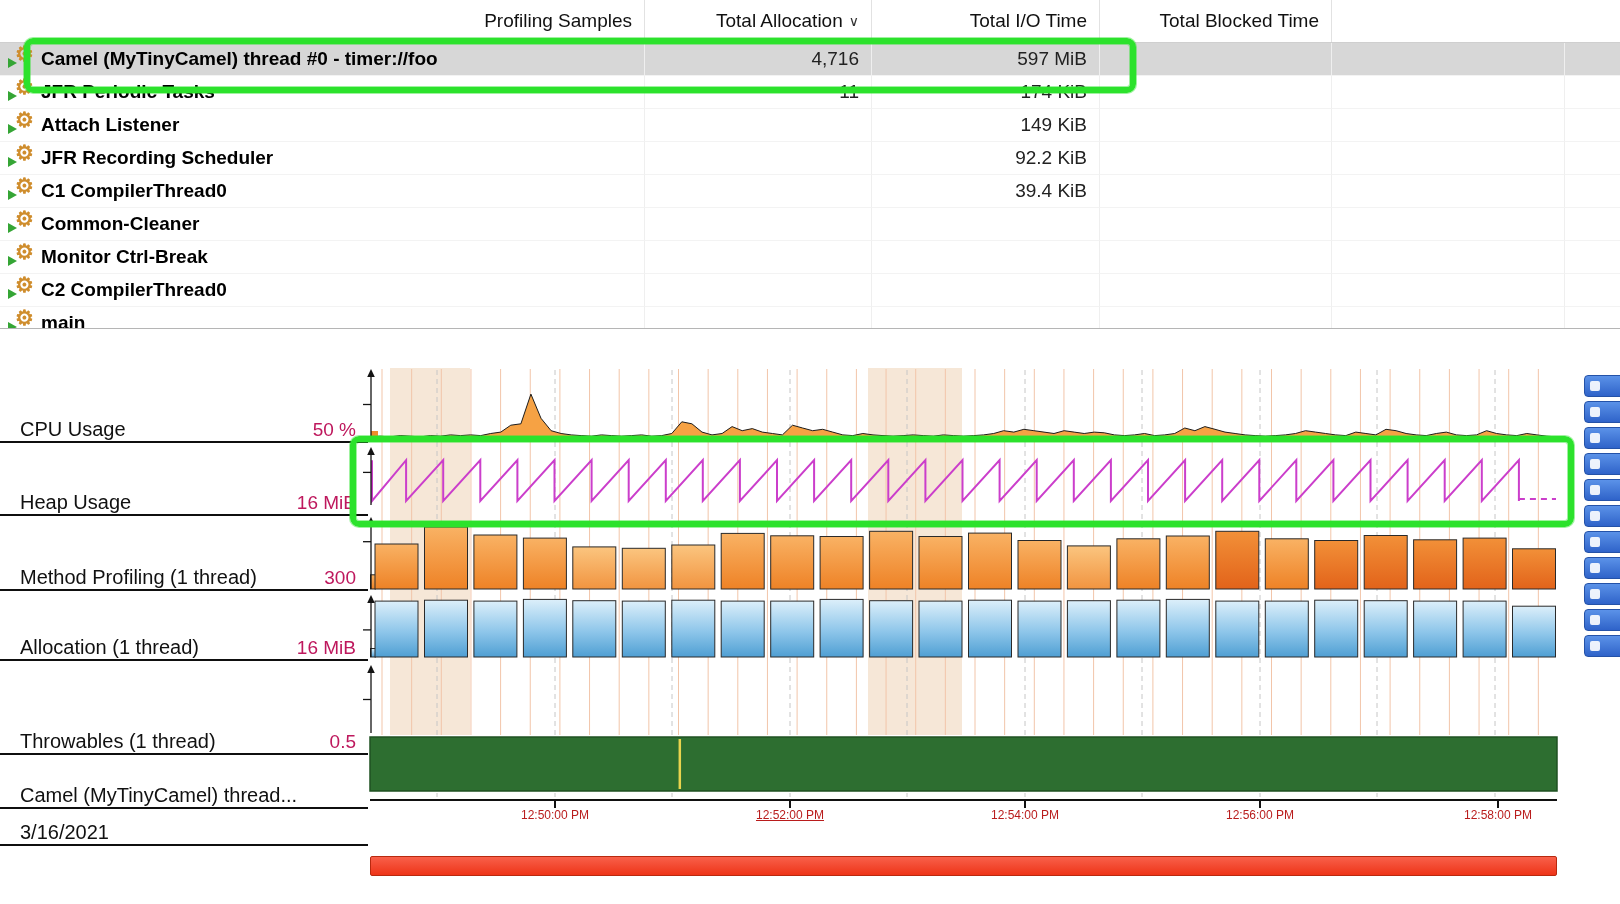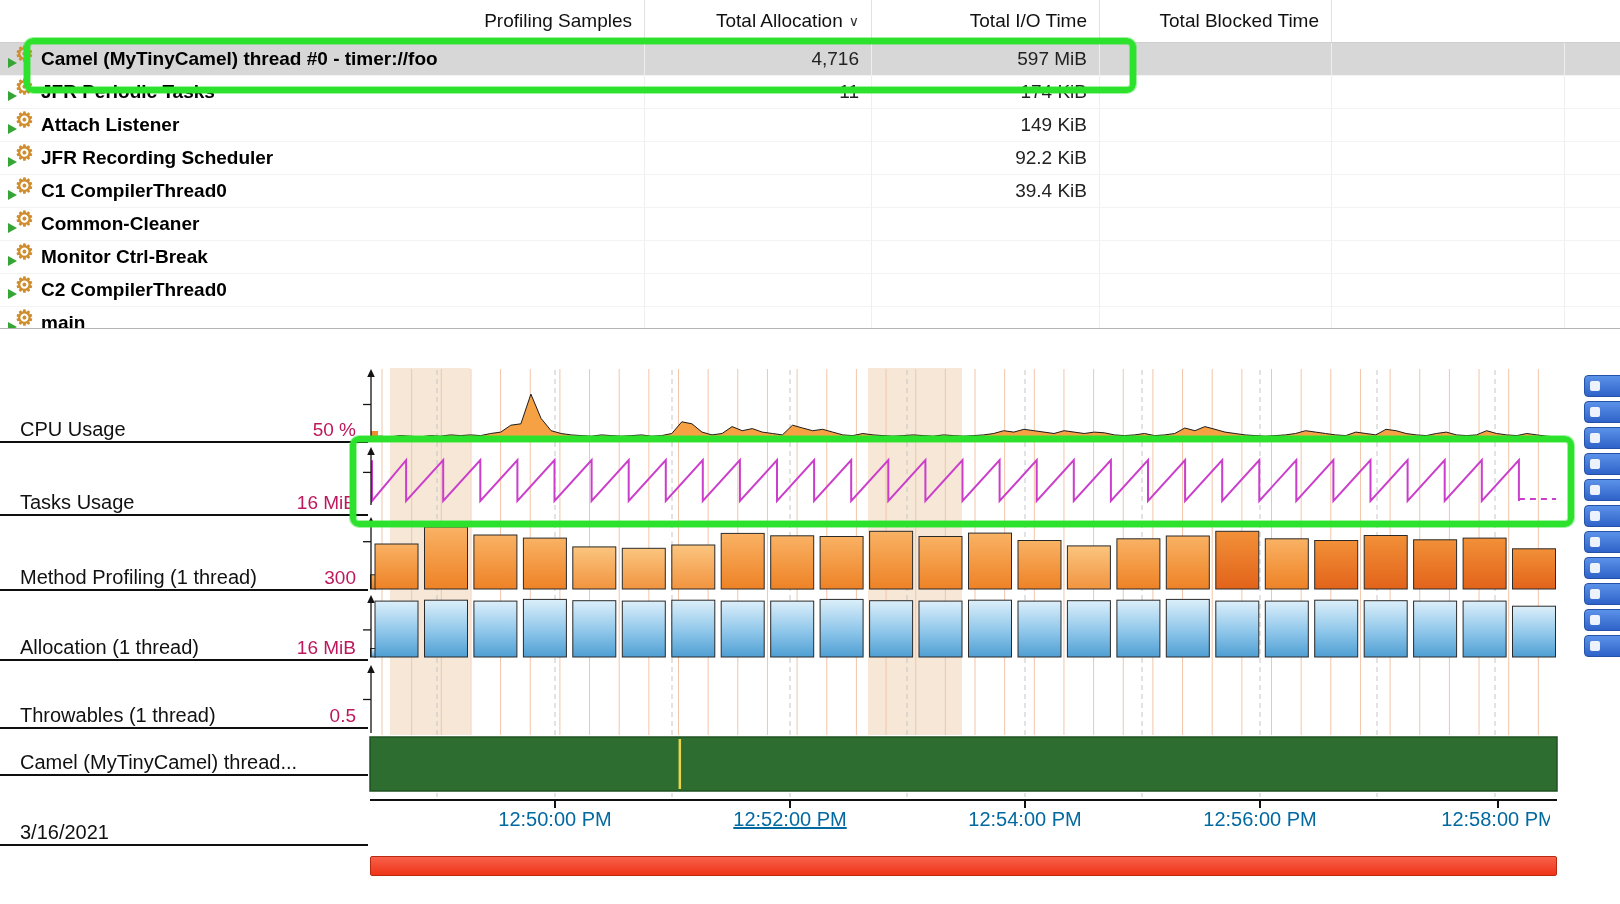--- a/index.html
+++ b/index.html
@@ -31,21 +31,21 @@
   
   .lane-row{position:absolute;left:0;width:368px;border-bottom:2px solid #0f0f0f;
             display:flex;align-items:flex-end;justify-content:space-between;
             padding:0 12px 0 20px;box-sizing:border-box;font-size:20px;color:#111;white-space:nowrap;overflow:hidden;}
   .axis-val{font-size:19px;color:#be185d;margin-left:8px;}
 
   
   #time-axis{position:absolute;left:370px;top:799px;width:1187px;height:0;border-top:2px solid #111;}
   #tick-row{position:absolute;left:370px;top:799px;width:1180px;height:46px;overflow:hidden;}
   .tick{position:absolute;top:2px;width:2px;height:7px;background:#111;}
-  .tick-label{position:absolute;top:9px;transform:translateX(-50%);font-size:20px;color:#0369a1;white-space:nowrap;}
+  .tick-label{position:absolute;top:9px;transform:translateX(-50%);font-size:12px;color:#b91c1c;white-space:nowrap;}
 
   
   #timeline-scrollbar{position:absolute;left:370px;top:856px;width:1187px;height:20px;
      background:linear-gradient(#f8604a,#ee3418);border:1px solid #b8290f;border-radius:2px;box-sizing:border-box;}
 
   
   .side-btn{position:absolute;left:1584px;width:42px;height:22px;border-radius:4px;
             background:linear-gradient(#5b92e8,#2f63c9);border:1px solid #2452a8;box-sizing:border-box;z-index:10;}
   .btn-glyph{position:absolute;left:5px;top:5px;width:10px;height:10px;background:rgba(255,255,255,.9);border-radius:2px;}
 
@@ -205,36 +205,36 @@
           <div class="cell filler"></div>
         </div>
       </div>
   </div>
 
   <div class="lane-row" style="top:366px;height:77px">
     <span>CPU Usage</span>
     <span class="axis-val">50 %</span>
   </div>
   <div class="lane-row" style="top:443px;height:73px">
-    <span>Tasks Usage</span>
+    <span>Heap Usage</span>
     <span class="axis-val">16 MiB</span>
   </div>
   <div class="lane-row" style="top:516px;height:75px">
     <span>Method Profiling (1 thread)</span>
     <span class="axis-val">300</span>
   </div>
   <div class="lane-row" style="top:591px;height:70px">
     <span>Allocation (1 thread)</span>
     <span class="axis-val">16 MiB</span>
   </div>
-  <div class="lane-row" style="top:661px;height:68px">
+  <div class="lane-row" style="top:661px;height:94px">
     <span>Throwables (1 thread)</span>
     <span class="axis-val">0.5</span>
   </div>
-  <div class="lane-row" style="top:721px;height:55px">
+  <div class="lane-row" style="top:754px;height:55px">
     <span>Camel (MyTinyCamel) thread...</span>
   </div>
   <div class="lane-row" style="top:800px;height:46px">
     <span>3/16/2021</span>
   </div>
 
   <svg id="chart-svg" width="1620" height="904" viewBox="0 0 1620 904">
     <defs>
       <linearGradient id="gOL" x1="0" y1="0" x2="0" y2="1">
         <stop offset="0" stop-color="#fbc57f"></stop>

